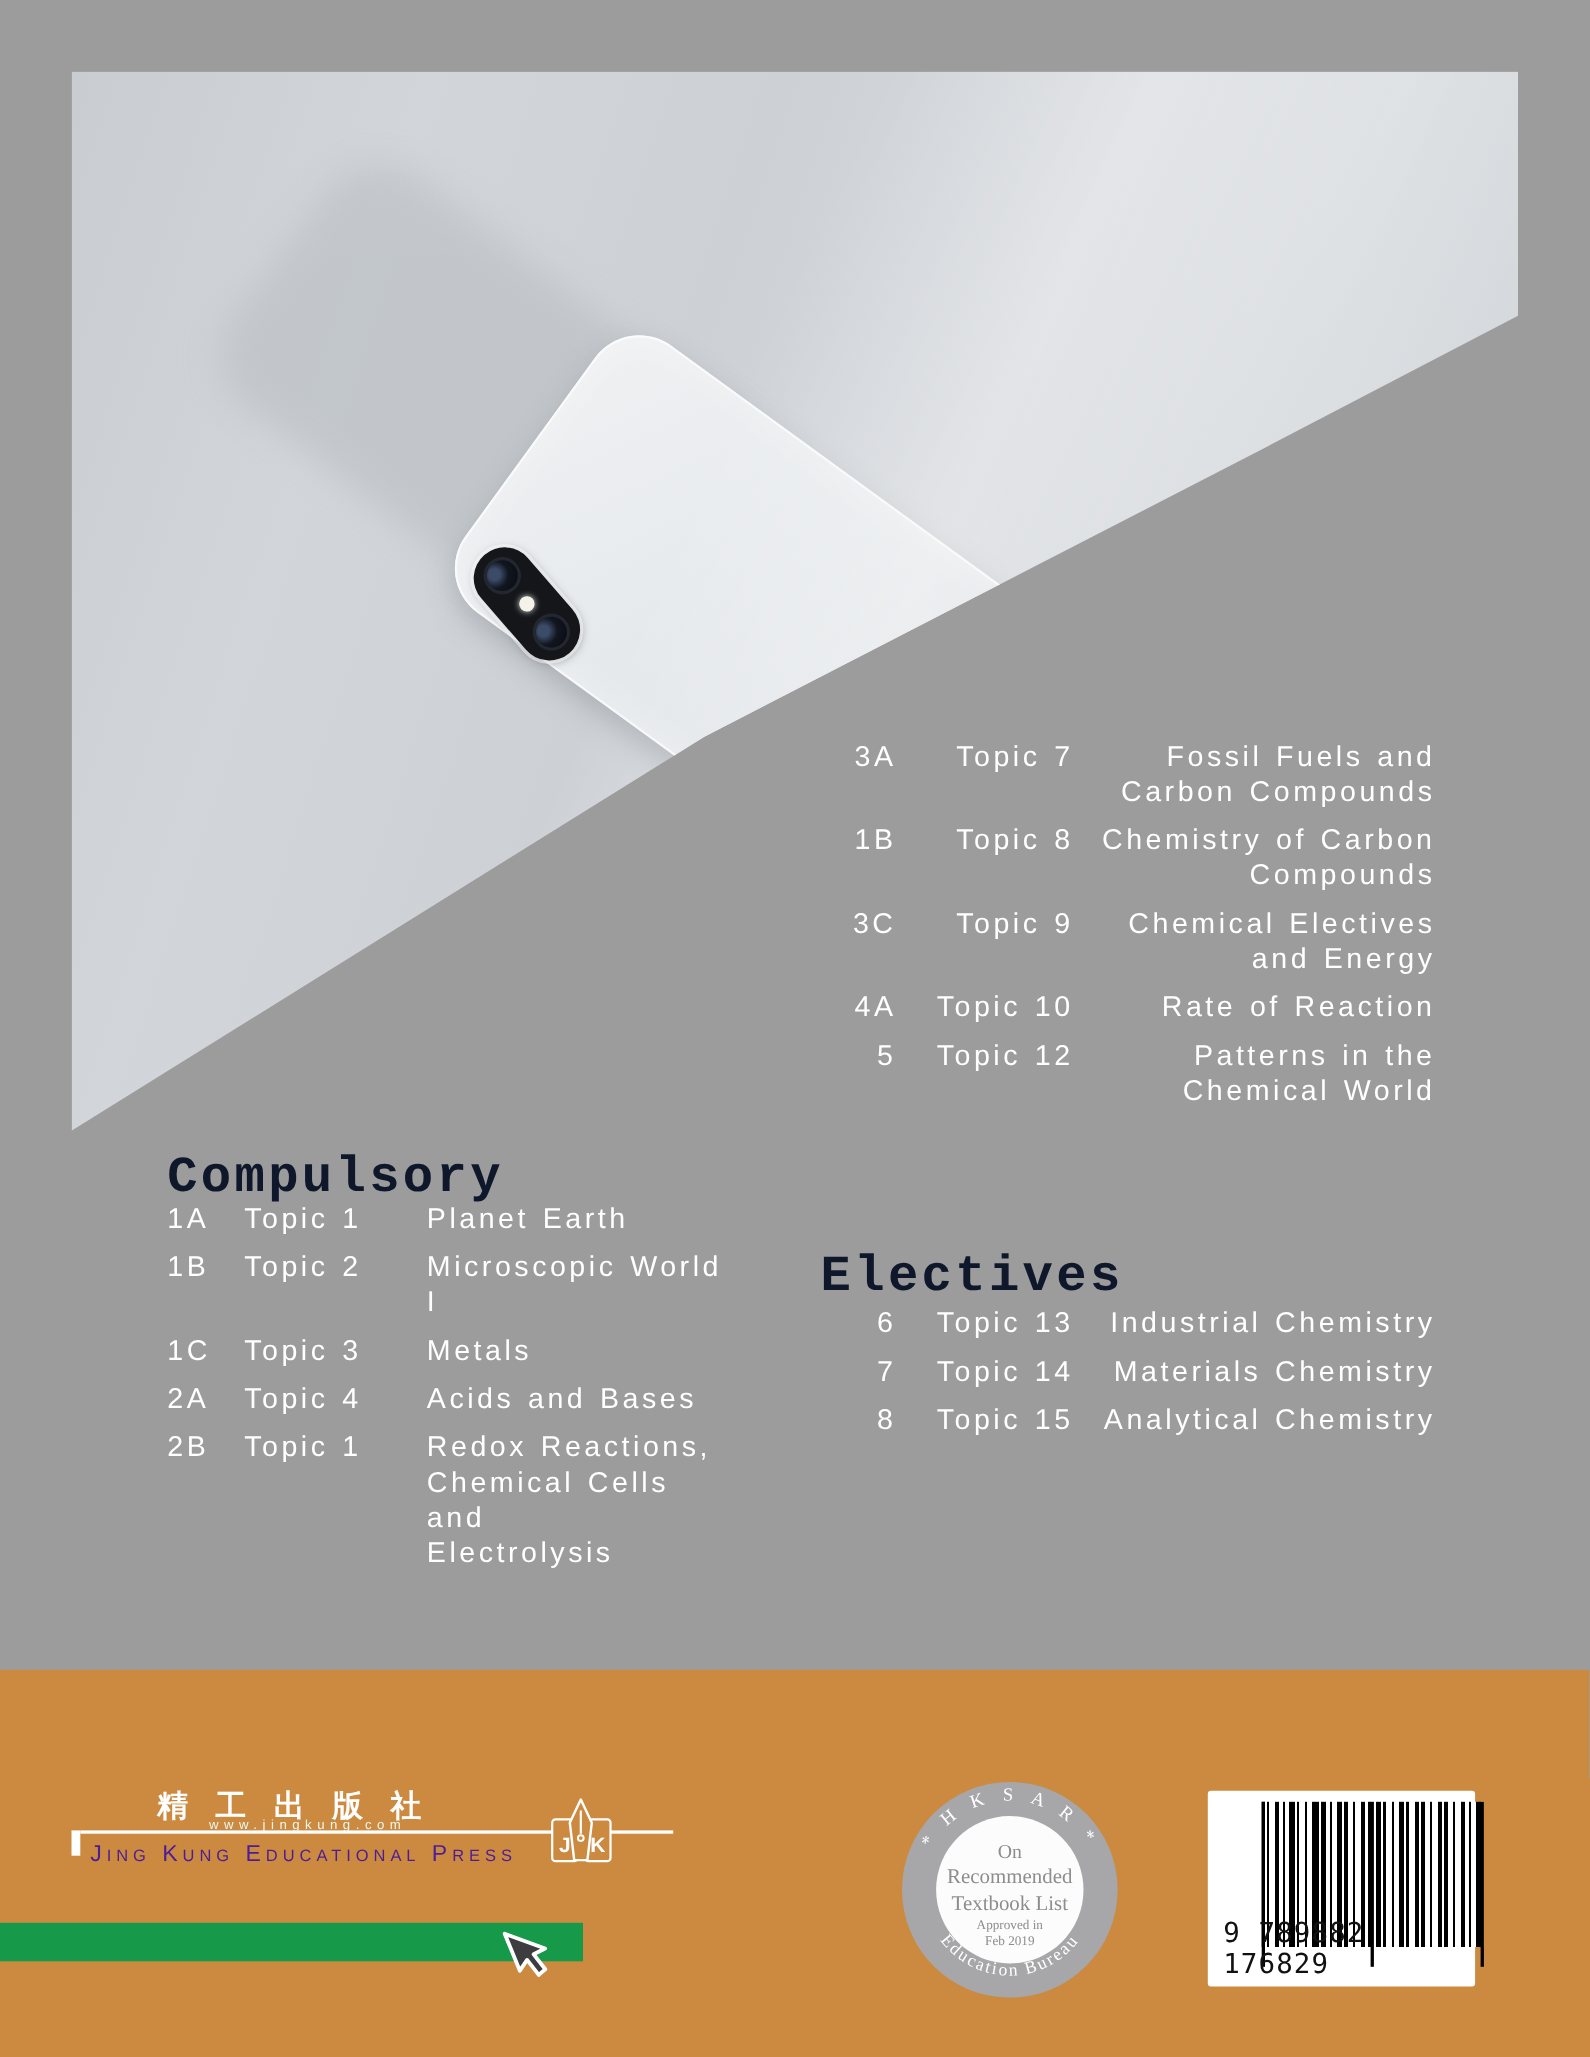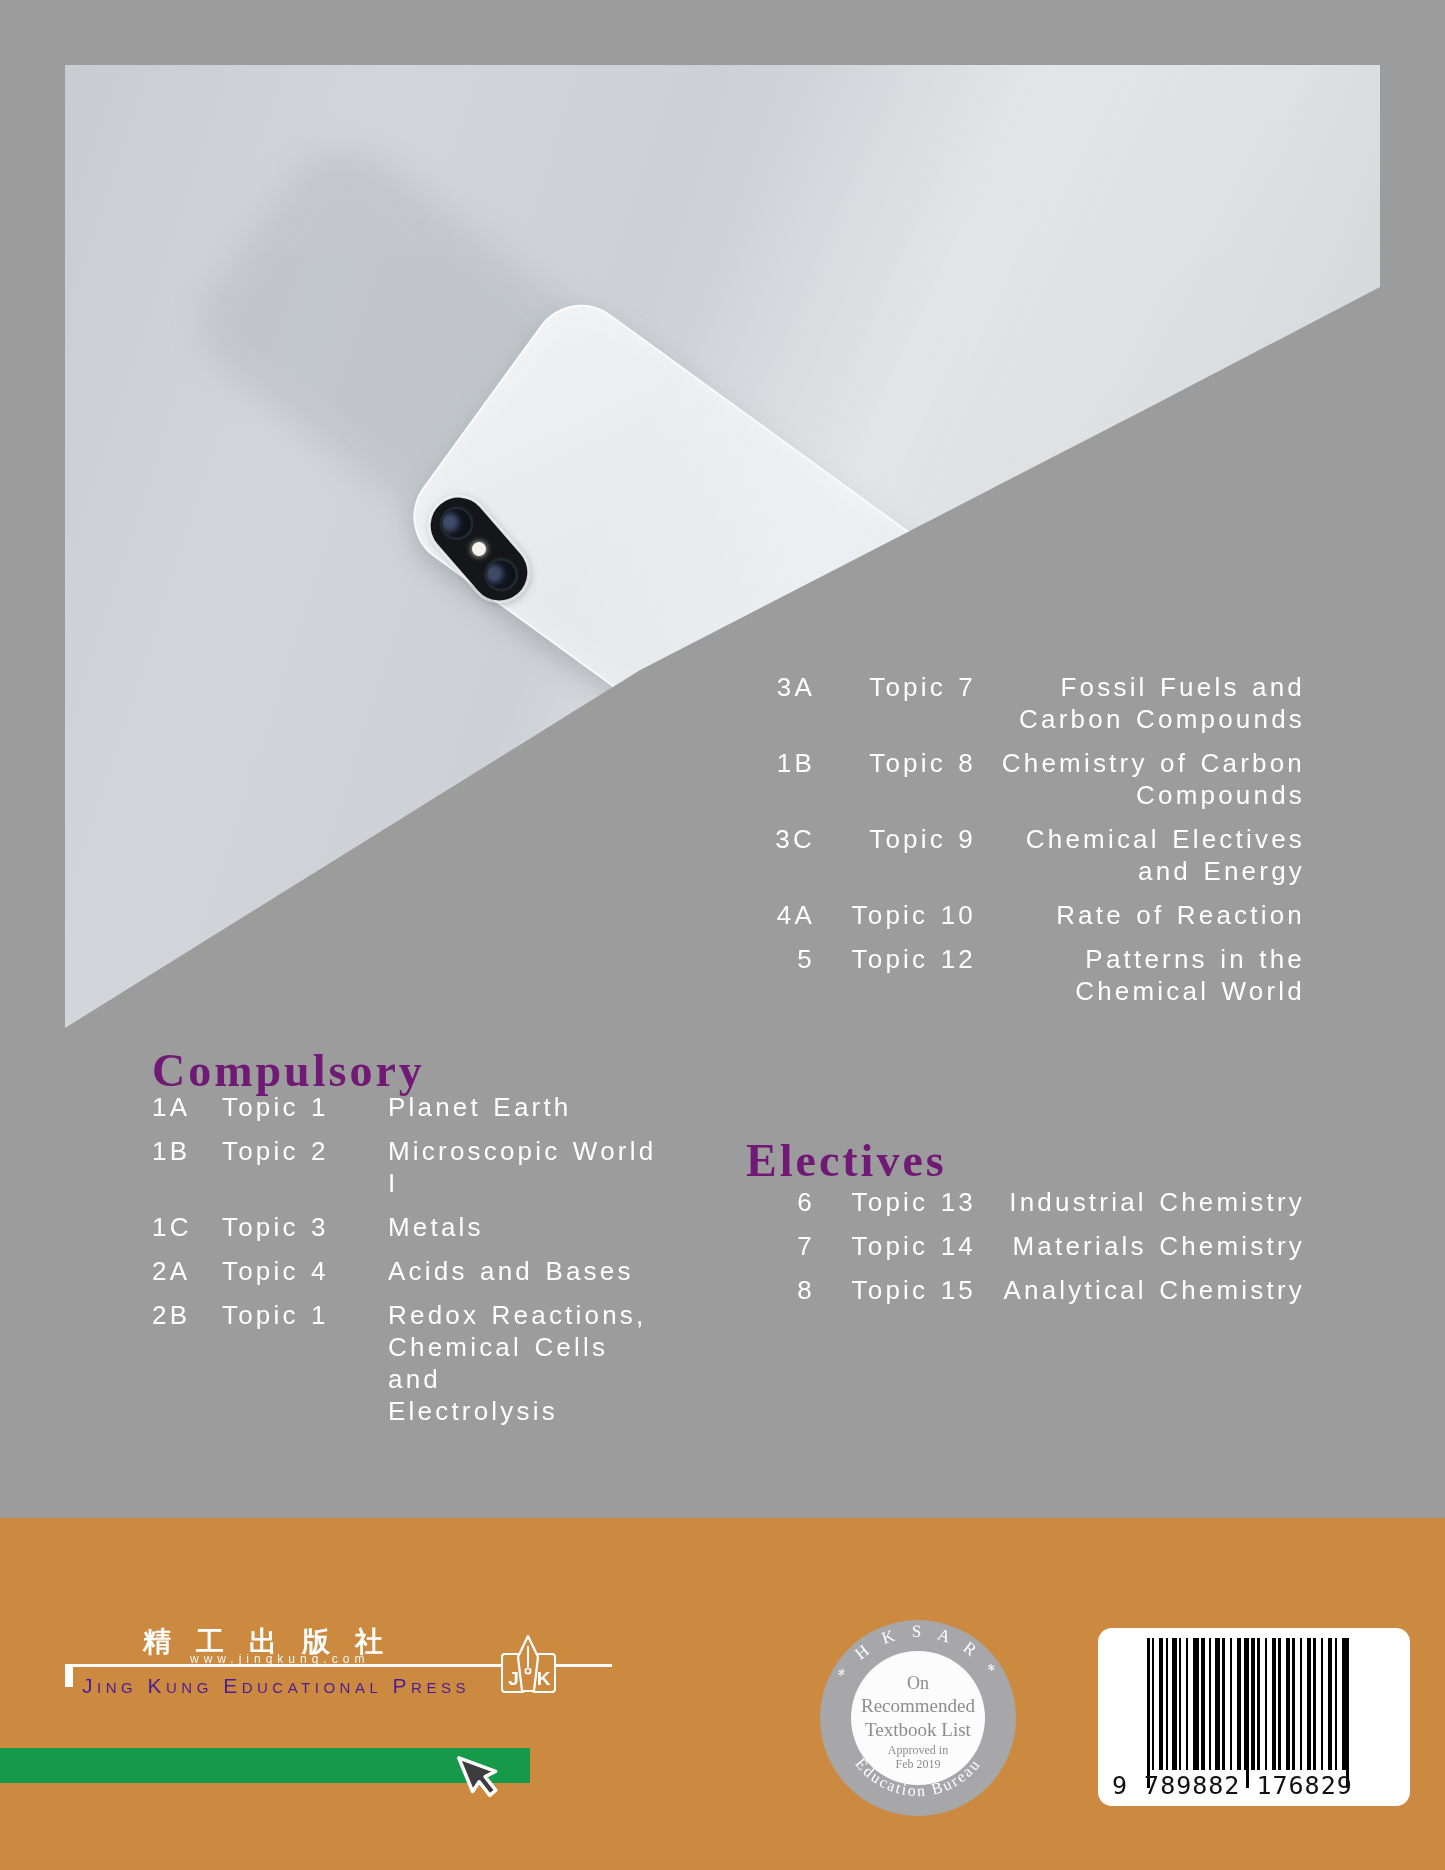--- a/index.html
+++ b/index.html
@@ -35,22 +35,22 @@
     box-shadow:0 0 0 3px rgba(255,255,255,.5), 0 2px 8px rgba(60,65,70,.5);
   }
   .lens{position:absolute;left:11px;width:34px;height:34px;border-radius:50%;
     background:radial-gradient(circle at 36% 34%, #3c4b68 0 5px, #121620 40%, #04060a 100%);
     box-shadow:inset 0 0 0 3px #23272f;}
   .lens.top{top:8px;} .lens.bottom{top:76px;}
   .flash{position:absolute;left:21px;top:52px;width:14px;height:14px;border-radius:50%;
     background:#f5f2e9;box-shadow:0 0 6px rgba(255,255,250,.9);}
   
   .sec-heading{
-    position:absolute;color:#701a75;
-    font-family:Liberation Serif, serif;font-weight:bold;
+    position:absolute;color:#0f172a;
+    font-family:Liberation Mono, monospace;font-weight:bold;
     font-size:46px;line-height:1.1;letter-spacing:3px;margin-top:36px;
   }
   .list{position:absolute;color:#fff;font-size:26px;line-height:32px;
     letter-spacing:3.2px;word-spacing:2px;}
   .list .row{display:grid;margin-bottom:12px;}
   .list.left .row{grid-template-columns:70px 166px auto;width:520px;}
   .list.right .row{grid-template-columns:70px 161px auto;width:560px;text-align:right;}
   .list .ln{display:block;}
   
   .band{position:absolute;left:0;top:1518px;width:1445px;height:352px;background:#cb8a40;}
@@ -64,21 +64,21 @@
   .jk-box{position:absolute;top:19px;width:21px;height:35px;border:2.5px solid #fff;
     border-radius:4px;background:#cb8a40;color:#fff;font-weight:bold;font-size:19px;
     display:flex;align-items:flex-end;justify-content:center;padding-bottom:1px;}
   .jk-box.j{left:2px;} .jk-box.k{left:32px;}
   .jk-nib{position:absolute;left:16px;top:0;}
   .green-bar{position:absolute;left:0;top:1748px;width:530px;height:35px;background:#169a49;}
   .site{position:absolute;left:190px;top:1652px;color:#ecf8f0;font-size:12px;letter-spacing:5px;}
   .cursor{position:absolute;left:462px;top:1750px;transform:rotate(-14deg);}
   .seal{position:absolute;left:818px;top:1618px;}
   .seal text{font-family:"Liberation Serif",serif;}
-  .barcode{position:absolute;left:1098px;top:1628px;width:312px;height:178px;background:#fff;border-radius:14px;}
+  .barcode{position:absolute;left:1098px;top:1628px;width:243px;height:178px;background:#fff;border-radius:3px;}
   .bars{position:absolute;left:49px;top:10px;width:202px;height:132px;
     background:linear-gradient(90deg,
       #000 0 3px,#fff 3px 5px,#000 5px 7px,#fff 7px 12px,#000 12px 16px,#fff 16px 19px,
       #000 19px 21px,#fff 21px 25px,#000 25px 30px,#fff 30px 32px,#000 32px 34px,#fff 34px 39px,
       #000 39px 41px,#fff 41px 46px,#000 46px 52px,#fff 52px 54px,#000 54px 58px,#fff 58px 62px,
       #000 62px 64px,#fff 64px 68px,#000 68px 73px,#fff 73px 75px,#000 75px 78px,#fff 78px 83px,
       #000 83px 85px,#fff 85px 90px,#000 90px 94px,#fff 94px 97px,#000 97px 99px,#fff 99px 104px,
       #000 104px 108px,#fff 108px 110px,#000 110px 113px,#fff 113px 118px,#000 118px 120px,#fff 120px 125px,
       #000 125px 129px,#fff 129px 131px,#000 131px 134px,#fff 134px 139px,#000 139px 143px,#fff 143px 145px,
       #000 145px 148px,#fff 148px 153px,#000 153px 155px,#fff 155px 160px,#000 160px 164px,#fff 164px 166px,

